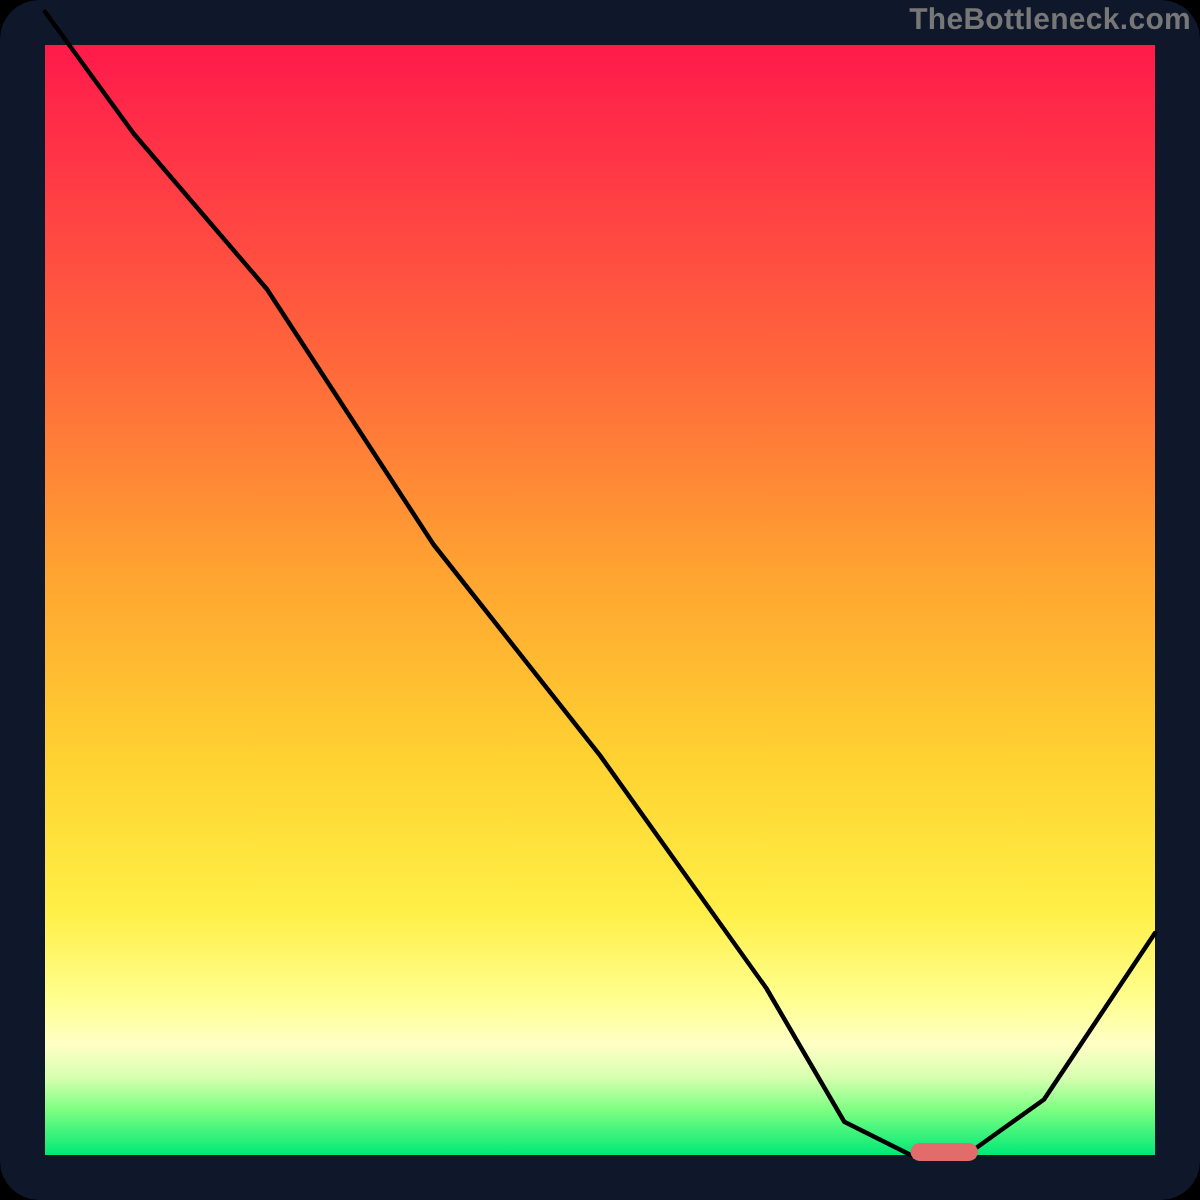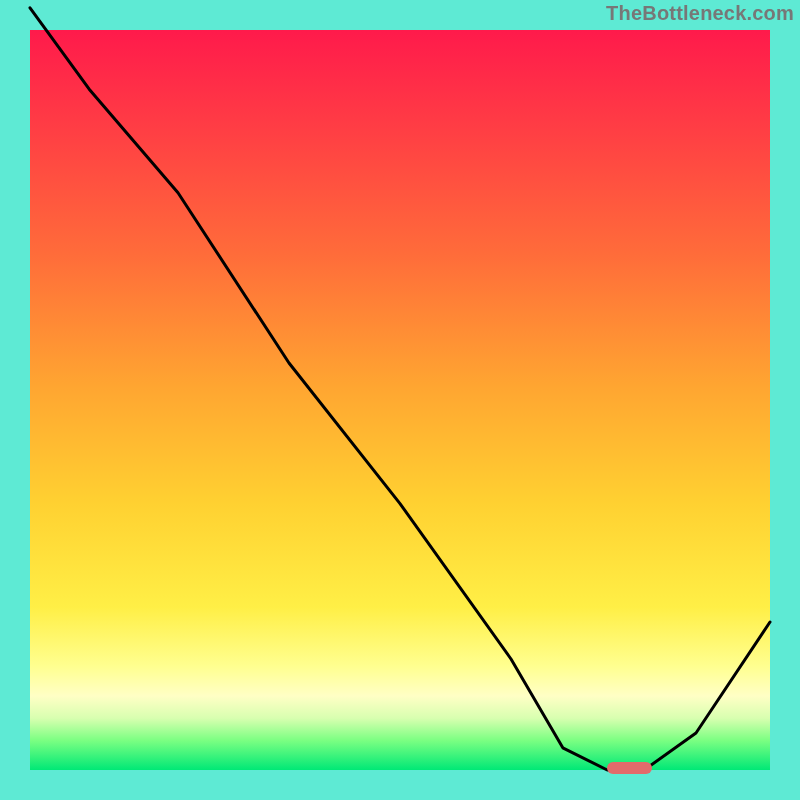--- a/index.html
+++ b/index.html
@@ -8,21 +8,22 @@
     width: 800px;
     height: 800px;
     background: #000;
     overflow: hidden;
     font-family: Arial, Helvetica, sans-serif;
   }
   .frame {
     position: relative;
     width: 800px;
     height: 800px;
-    background: #5eead4;
+    background: #0f172a;
+    border-radius: 26px;
   }
   .plot {
     position: absolute;
     left: 30px;
     top: 30px;
     width: 740px;
     height: 740px;
     
     background: linear-gradient(
       to bottom,

